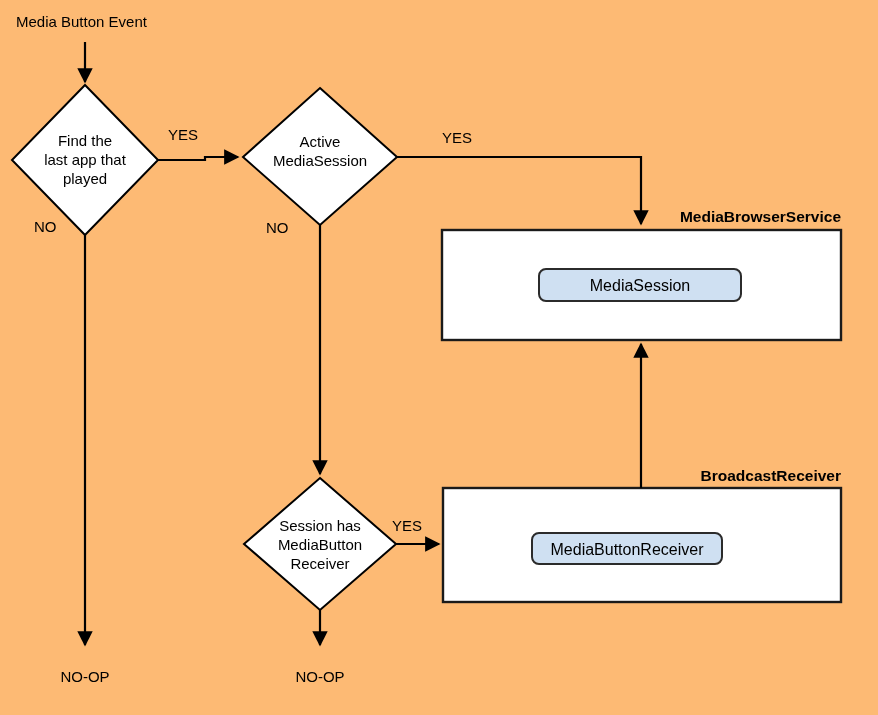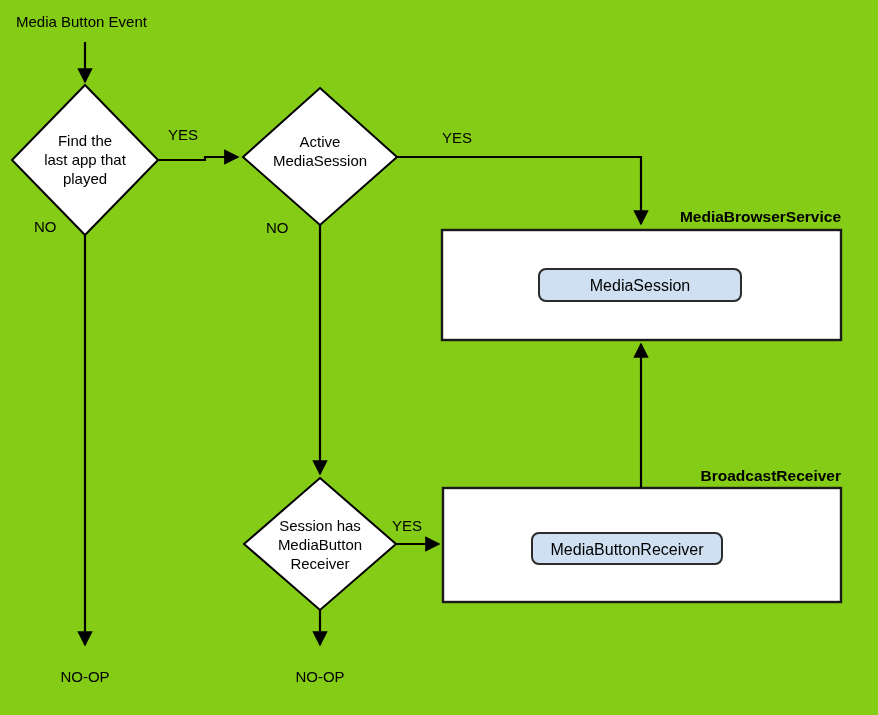--- a/index.html
+++ b/index.html
@@ -10,21 +10,21 @@
   body {
     width: 878px;
     height: 715px;
     overflow: hidden;
     font-family: "Liberation Sans", sans-serif;
   }
   #canvas {
     position: relative;
     width: 878px;
     height: 715px;
-    background: #84cc16;
+    background: #fdba74;
   }
   svg#diagram {
     position: absolute;
     top: 0;
     left: 0;
     width: 878px;
     height: 715px;
   }
   .diamond {
     fill: #ffffff;

